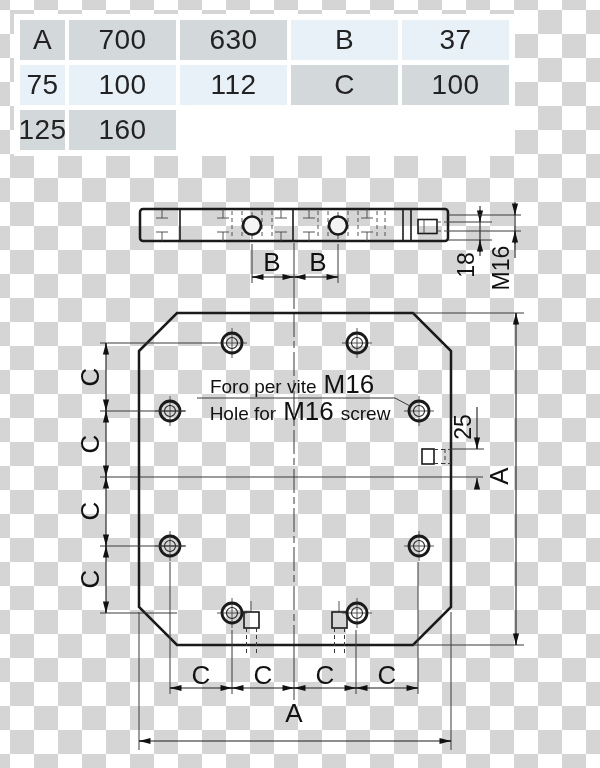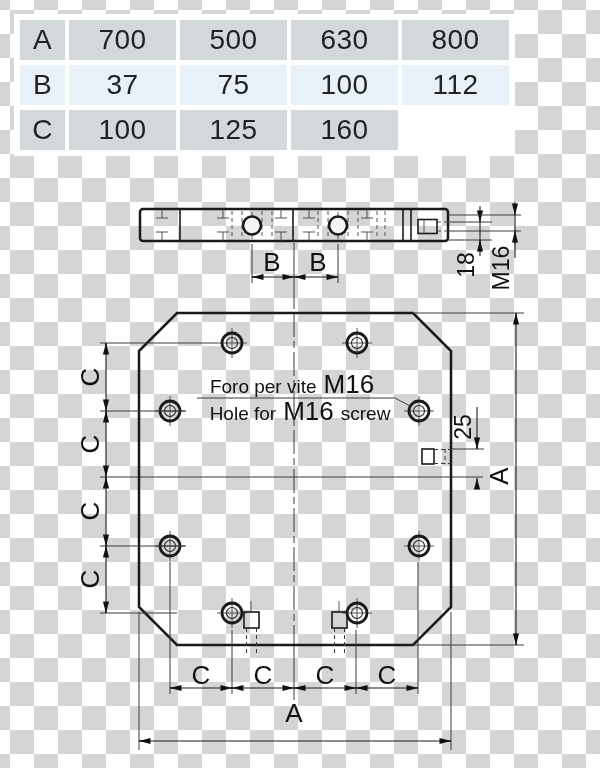--- a/index.html
+++ b/index.html
@@ -39,23 +39,21 @@
   .lbl-sm{font-size:23px;}
   .note-sm{font-size:19px;}
   .note-big{font-size:26px;}
 </style>
 </head>
 <body>
 
 <div class="spec-table">
   <div class="cell row-gray">A</div>
   <div class="cell row-gray">700</div>
-  <div class="cell row-gray">500</div>
   <div class="cell row-gray">630</div>
-  <div class="cell row-gray">800</div>
 
   <div class="cell row-blue">B</div>
   <div class="cell row-blue">37</div>
   <div class="cell row-blue">75</div>
   <div class="cell row-blue">100</div>
   <div class="cell row-blue">112</div>
 
   <div class="cell row-gray">C</div>
   <div class="cell row-gray">100</div>
   <div class="cell row-gray">125</div>

